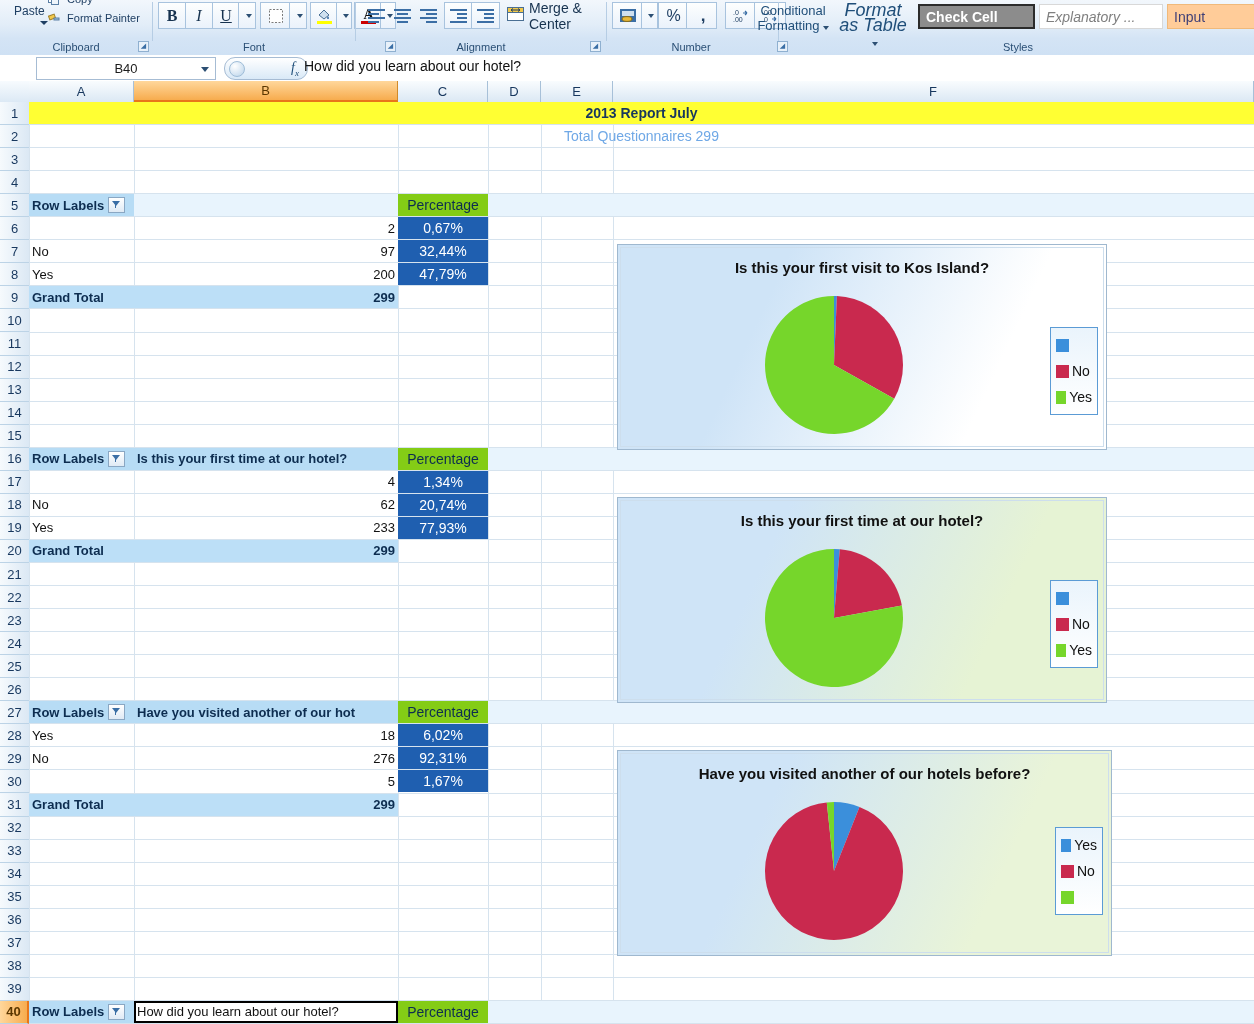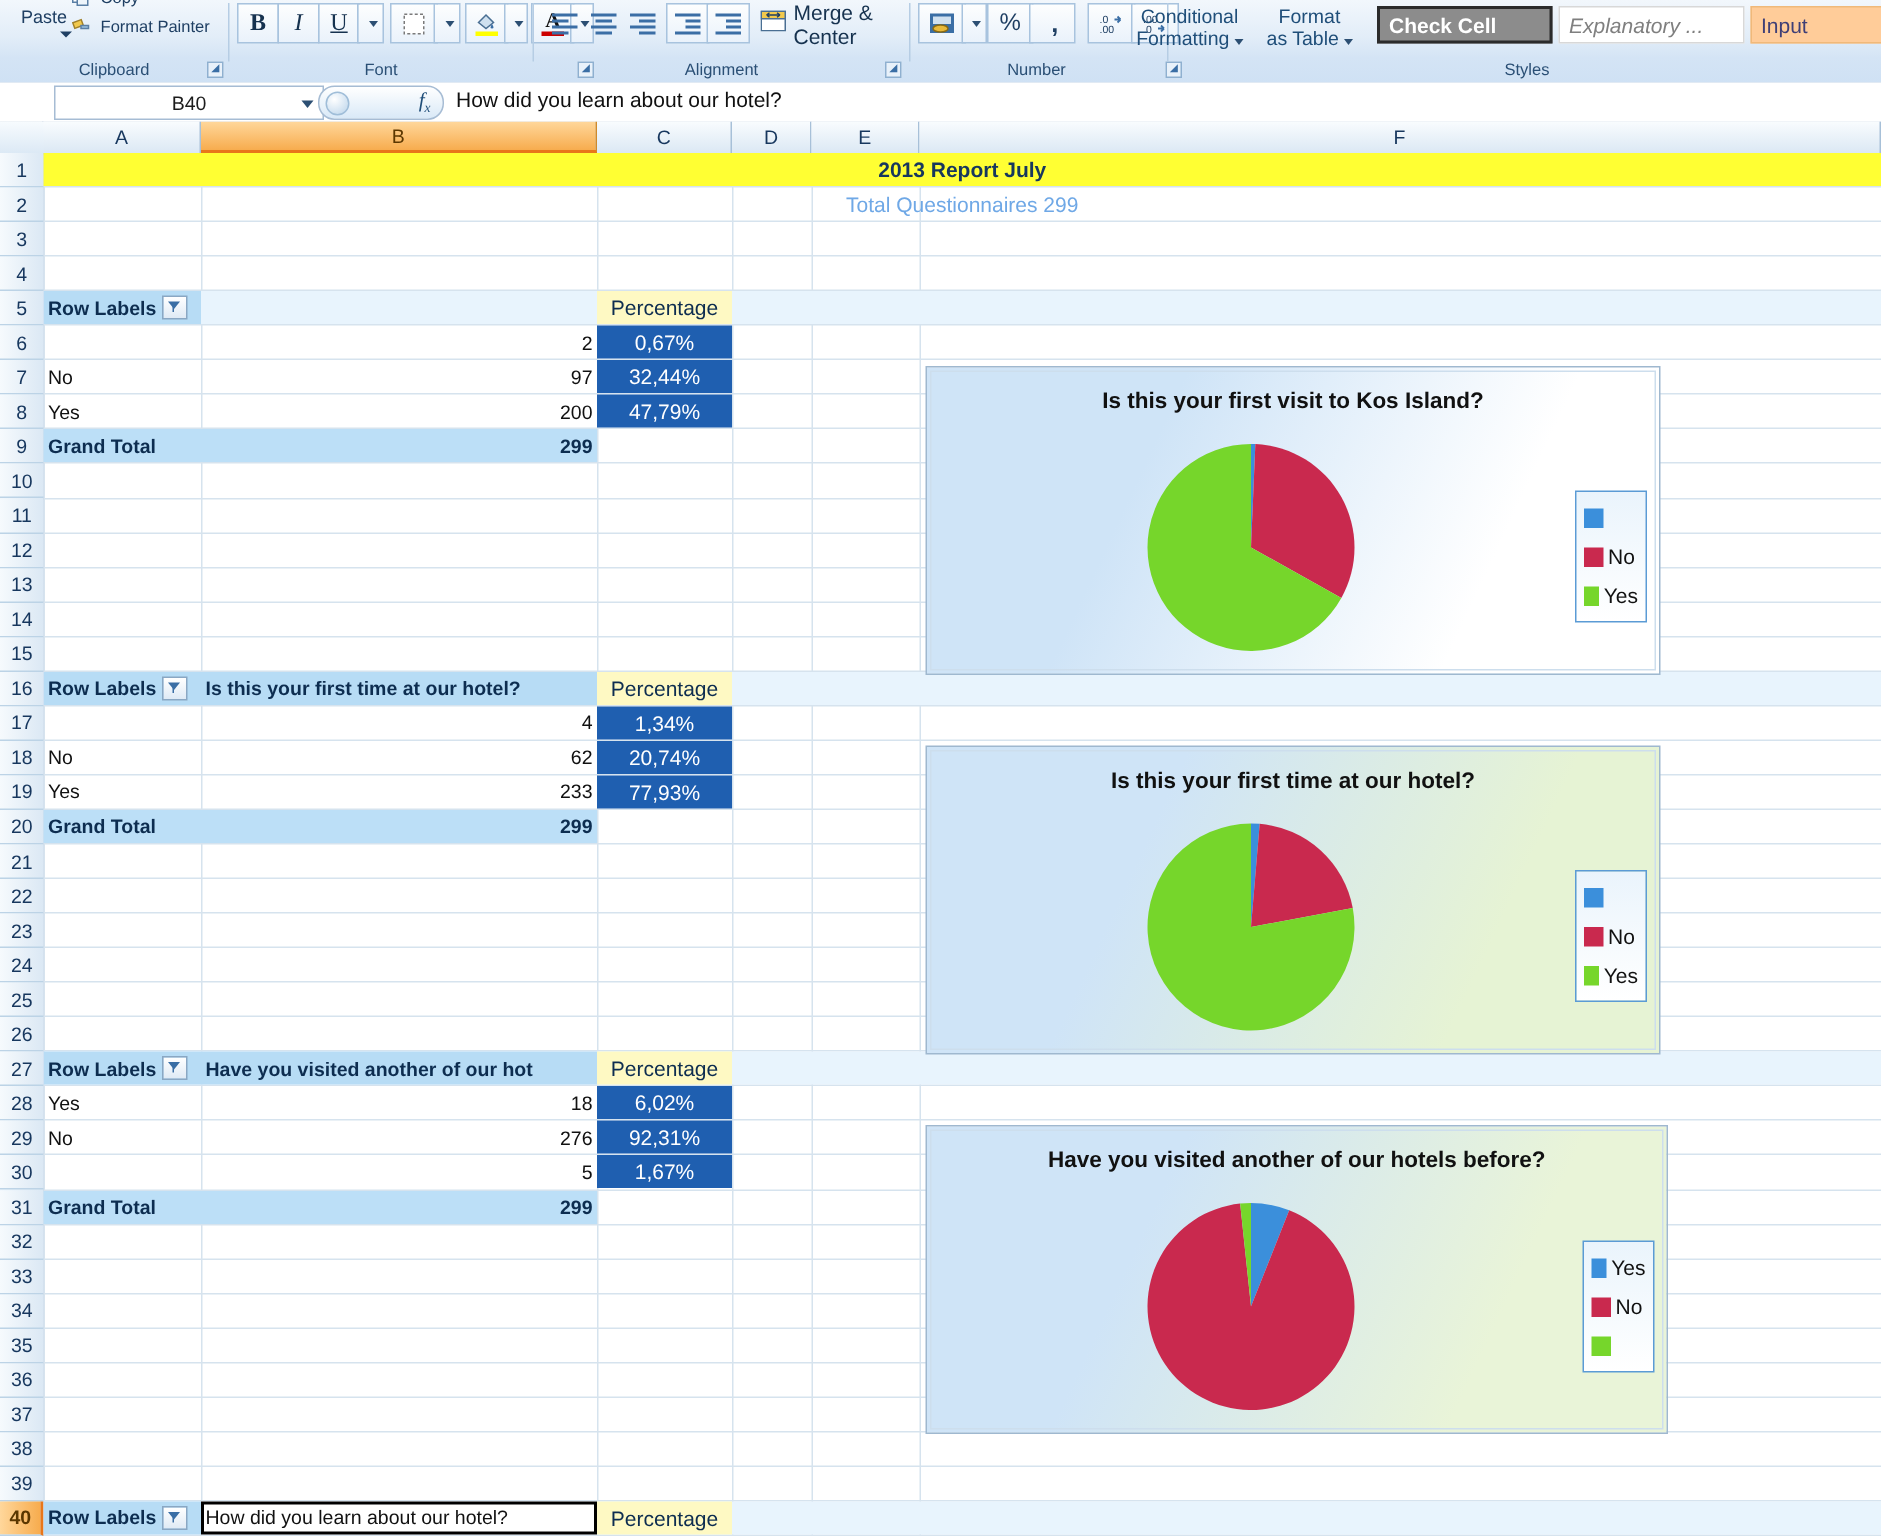--- a/index.html
+++ b/index.html
@@ -65,21 +65,21 @@
   .st-input{background:#ffcc99;color:#3f3f76;border:1px solid #f0b97a;}
 
   
   .fbar{position:absolute;left:0;top:55px;width:1254px;height:26px;background:#fff;
         border-bottom:1px solid #a9bcd0;}
   .namebox{position:absolute;left:36px;top:2px;width:178px;height:21px;
      border:1px solid #a6bcd4;background:#fff;font-size:13px;color:#1c1c1c;
      display:flex;align-items:center;justify-content:center;}
   .namebox .nb-caret{position:absolute;right:6px;top:9px;width:0;height:0;
      border-left:4px solid transparent;border-right:4px solid transparent;border-top:5px solid #2c4f73;}
-  .fxwrap{position:absolute;left:212px;top:2px;width:82px;height:21px;
+  .fxwrap{position:absolute;left:224px;top:2px;width:82px;height:21px;
      border:1px solid #a6bcd4;border-radius:11px;
      background:linear-gradient(#ffffff,#d9e9f7);}
   .fxdot{position:absolute;left:4px;top:3px;width:14px;height:14px;border-radius:50%;
      background:radial-gradient(circle at 35% 30%,#ffffff,#b9d3ea);border:1px solid #9fbdd8;}
   .fxlabel{position:absolute;right:8px;top:2px;font-family:"Liberation Serif",serif;
      font-style:italic;font-size:14px;color:#1f4e79;}
   .fxlabel sub{font-size:9px;}
   .formula-input{position:absolute;left:304px;top:3px;right:4px;height:19px;
      font-size:14px;color:#111;border:none;outline:none;background:transparent;
      font-family:"Liberation Sans",sans-serif;}
@@ -114,21 +114,21 @@
   .cell{position:absolute;box-sizing:border-box;font-size:13px;color:#111;
      display:flex;align-items:center;padding:0 3px;white-space:nowrap;overflow:hidden;}
   .gridline-v{position:absolute;top:0;bottom:0;width:1px;background:#d6e3ee;}
   .gridline-h{position:absolute;left:0;right:0;height:1px;background:#d6e3ee;}
 
   .c-right{justify-content:flex-end;}
   .c-center{justify-content:center;}
   .titlecell{background:#ffff33;font-weight:bold;color:#17375e;font-size:14px;}
   .subcell{color:#6fa8e6;font-size:14px;}
   .hdrblue{background:#b7dcf5;font-weight:bold;color:#0d2d50;}
-  .hdrblue-lite{background:#fef9c3;color:#0d2d50;font-size:14px;text-align:center;}
+  .hdrblue-lite{background:#84cc16;color:#0d2d50;font-size:14px;text-align:center;}
   .pctcell{background:#1f5fb0;color:#fff;justify-content:center;font-size:14px;}
   .totalrow{background:#bcdff7;font-weight:bold;color:#0d2d50;}
   .rowband{background:#e8f4fd;}
   .filterbtn{display:inline-block;width:15px;height:14px;border:1px solid #8aa7c3;
      background:linear-gradient(#ffffff,#dfeaf5);margin-left:4px;position:relative;vertical-align:-2px;}
   .filterbtn:before{content:"";position:absolute;left:3px;top:3px;
      border-left:4px solid transparent;border-right:4px solid transparent;border-top:5px solid #3a6ea5;}
   .filterbtn:after{content:"";position:absolute;left:6px;top:6px;width:1px;height:4px;background:#3a6ea5;}
   .selcell{outline:2px solid #000;outline-offset:-2px;background:#fff !important;z-index:30;}
 
@@ -311,21 +311,21 @@
       <div class="dlg" style="right:-16px;">◢</div>
     </div>
     <div class="gsep" style="left:778px;"></div>
 
     <div class="grp" style="left:782px;width:472px;">
       <div class="gbody">
         <div style="position:absolute;left:-33px;top:3px;width:88px;text-align:center;font-size:13px;color:#1f4e79;line-height:15px;">
           <div>Conditional</div>
           <div><span>Formatting</span><i class="caret" style="display:inline-block;"></i></div>
         </div>
-        <div style="position:absolute;left:56px;top:3px;width:70px;text-align:center;font-size:13px;color:#1f4e79;line-height:15px;">
+        <div style="position:absolute;left:56px;top:3px;width:70px;text-align:center;font-size:18px;color:#1f4e79;line-height:15px;font-style:italic;">
           <div>Format</div>
           <div><span>as Table</span><i class="caret" style="display:inline-block;"></i></div>
         </div>
 
         <div class="stylebox st-check" style="left:136px;width:117px;">Check Cell</div>
         <div class="stylebox st-expl" style="left:257px;width:124px;">Explanatory ...</div>
         <div class="stylebox st-input" style="left:385px;width:124px;">Input</div>
 
       </div>
       <div class="glabel" style="width:472px;">Styles</div>

